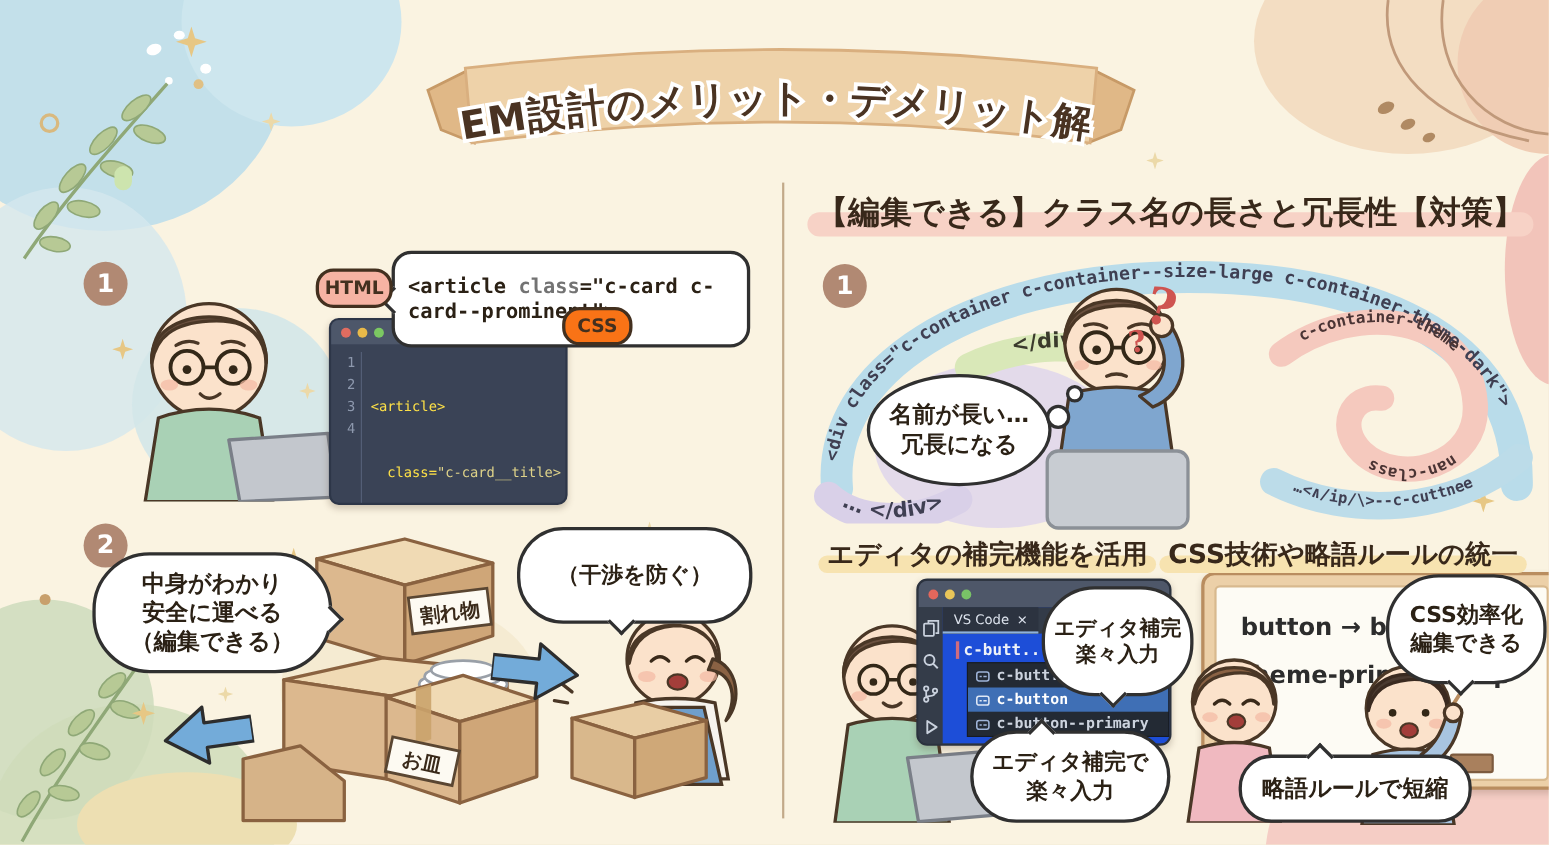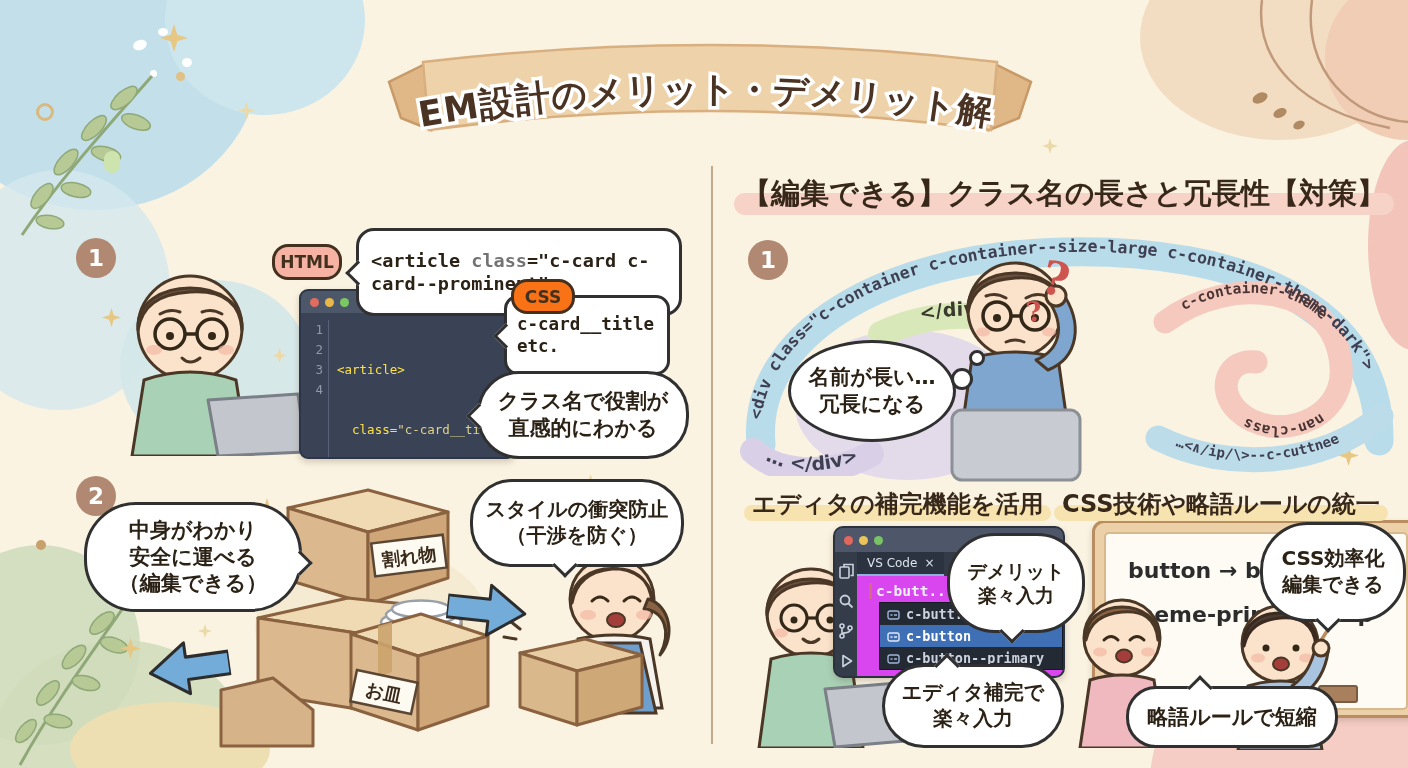--- a/index.html
+++ b/index.html
@@ -34,21 +34,21 @@
   .dot{width:9px;height:9px;border-radius:50%;}
   .ed-body{display:flex;font-family:"DejaVu Sans Mono",monospace;font-size:12.5px;color:#ccd5e3;padding:7px 0 4px 0;}
   .gutter{width:22px;text-align:right;color:#8d98ad;border-right:1.5px solid #57627a;padding-right:5px;margin-right:8px;line-height:1.6;}
   .codecol{line-height:1.6;white-space:pre;}
   .t-yellow{color:#ded289}.t-light{color:#fde047}
   
   .vscode{position:absolute;background:#39414f;border:2.5px solid #2b323e;border-radius:10px;overflow:hidden;
           z-index:3;box-shadow:0 3px 6px rgba(90,70,50,.25);display:flex;flex-direction:column;}
   .vs-main{display:flex;flex:1;}
   .activity{width:34px;background:#343c49;display:flex;flex-direction:column;align-items:center;gap:12px;padding-top:10px;}
-  .vs-right{flex:1;display:flex;flex-direction:column;background:#d946ef;}
+  .vs-right{flex:1;display:flex;flex-direction:column;background:#1d4ed8;}
   .tabrow{height:24px;background:#333b48;display:flex;align-items:flex-end;}
   .tab{display:flex;gap:7px;align-items:center;background:#2c3340;color:#dde3ed;font-size:12px;
        padding:4px 10px;border-bottom:2px solid #8fb2dc;}
   .typed{display:flex;align-items:center;gap:4px;padding:7px 0 3px 12px;
          font-family:"DejaVu Sans Mono",monospace;font-weight:bold;font-size:14.5px;color:#eef2f8;}
   .cursor{width:3px;height:16px;background:#d06c7e;display:inline-block;}
   .dropdown{margin-left:22px;width:182px;background:#232a34;border:1.5px solid #161b23;font-family:"DejaVu Sans Mono",monospace;
             font-size:13.5px;color:#ccd3de;}
   .sugg{display:flex;align-items:center;gap:6px;padding:3px 7px;font-weight:bold;}
   .sugg.sel{background:#3f6fb5;color:#fff;}
@@ -186,29 +186,25 @@
       <circle cx="124" cy="88" r="4" fill="#332818"></circle>
     <path d="M72,66 Q82,60 92,64 M114,64 Q124,60 134,66" stroke="#4a3726" stroke-width="3" fill="none" stroke-linecap="round"></path>
     <path d="M94,110 Q102,118 112,110" stroke="#4a3726" stroke-width="3" fill="none" stroke-linecap="round"></path>
     <ellipse cx="66" cy="102" rx="8" ry="5" fill="#f4b9a2" opacity=".7"></ellipse>
     <ellipse cx="138" cy="102" rx="8" ry="5" fill="#f4b9a2" opacity=".7"></ellipse>
     <path d="M56,132 Q102,116 148,132 L160,208 L44,208 Z" fill="#a9d1b5" stroke="#4a3726" stroke-width="3"></path>
     <path d="M120,152 L210,146 L218,204 L130,208 Z" fill="#c3c7cd" stroke="#7a7f88" stroke-width="3" stroke-linejoin="round"></path>
     <text x="168" y="186" font-size="22" fill="#ffffff" text-anchor="middle"></text>
   </svg>
 
-  <div class="pill" style="left:272px;top:244px;width:64px;height:30px;background:#f6b3a3;font-size:17px;">HTML</div>
+  <div class="pill" style="left:287px;top:244px;width:64px;height:30px;background:#f6b3a3;font-size:17px;">HTML</div>
   <div class="bubble tl-left" style="left:356px;top:228px;width:296px;height:74px;border-radius:18px;align-items:flex-start;padding:4px 12px;">
     <span style="font-family:'DejaVu Sans Mono',monospace;font-size:18.5px;text-align:left;white-space:pre-wrap;line-height:1.25;"><span>&lt;article </span><span style="color:#737373;">class</span><span>="c-card c-card--prominent"&gt;</span></span>
   </div>
 
-  <div class="bubble tl-left" style="left:504px;top:295px;width:140px;height:66px;border-radius:14px;align-items:flex-start;padding:4px 10px;z-index:6;">
-    <span class="bl" style="font-family:'DejaVu Sans Mono',monospace;font-size:17.5px;">c-card__title</span>
-    <span class="bl" style="font-family:'DejaVu Sans Mono',monospace;font-size:17.5px;align-self:flex-start;">etc.</span>
-  </div>
   <div class="pill" style="left:511px;top:279px;width:58px;height:29px;background:#f97316;font-size:17px;">CSS</div>
 
   <div class="editor" style="left:299px;top:289px;width:213px;height:166px;">
     <div class="winbar">
       <span class="dot" style="background:#e06c60;"></span>
       <span class="dot" style="background:#e8b949;"></span>
       <span class="dot" style="background:#7bc862;"></span>
     </div>
     <div class="ed-body">
       <div class="gutter">
@@ -222,24 +218,20 @@
         <div><span class="t-light">  class=</span><span class="t-yellow">"c-card__title&gt;</span></div>
         
         
         
         
         
       </div>
     </div>
   </div>
 
-  <div class="bubble tl-left" style="left:477px;top:371px;width:206px;height:82px;border-radius:42px;font-size:21px;">
-    <span class="bl">クラス名で役割が</span>
-    <span class="bl">直感的にわかる</span>
-  </div>
 
   <div class="num" style="left:76px;top:476px;">2</div>
   <div class="bubble tl-right" style="left:84px;top:502px;width:212px;height:104px;border-radius:52px;font-size:21px;">
     <span class="bl">中身がわかり</span>
     <span class="bl">安全に運べる</span>
     <span class="bl">（編集できる）</span>
   </div>
 
   <svg class="abs" style="left:213px;top:478px;width:300px;height:270px;z-index:2;" viewBox="0 0 300 270">
     <g stroke="#8a6240" stroke-width="3" stroke-linejoin="round">
@@ -280,21 +272,20 @@
   </svg>
 
   <svg class="abs" style="left:148px;top:640px;width:82px;height:56px;transform:rotate(-8deg);z-index:3;" viewBox="0 0 80 54">
     <polygon points="80,16 38,16 38,2 2,27 38,52 38,38 80,38" fill="#73abd9" stroke="#2d2d2d" stroke-width="3" stroke-linejoin="round"></polygon>
   </svg>
   <svg class="abs" style="left:447px;top:583px;width:80px;height:54px;transform:rotate(6deg);z-index:3;" viewBox="0 0 80 54">
     <polygon points="0,16 42,16 42,2 78,27 42,52 42,38 0,38" fill="#73abd9" stroke="#2d2d2d" stroke-width="3" stroke-linejoin="round"></polygon>
   </svg>
 
   <div class="bubble tl-down" style="left:470px;top:479px;width:208px;height:82px;border-radius:42px;font-size:20px;">
-    <span class="bl">スタイルの衝突防止</span>
     <span class="bl">（干渉を防ぐ）</span>
   </div>
 
   <svg class="abs" style="left:490px;top:543px;width:218px;height:202px;z-index:2;" viewBox="0 0 218 202">
     <circle cx="122" cy="56" r="42" fill="#fbe2cb" stroke="#4a3726" stroke-width="3"></circle>
     <path d="M82,60 C80,14 164,14 162,60 C160,34 142,24 122,26 C100,28 86,38 82,60 Z" fill="#8a6244" stroke="#4a3726" stroke-width="3" stroke-linejoin="round"></path>
     <path d="M158,56 C180,62 186,94 170,112 C182,88 174,68 154,66 Z" fill="#8a6244" stroke="#4a3726" stroke-width="3" stroke-linejoin="round"></path>
     <path d="M102,58 Q110,50 118,58 M134,58 Q142,50 150,58" stroke="#3a2a1a" stroke-width="3" fill="none" stroke-linecap="round"></path>
     <ellipse cx="126" cy="77" rx="9" ry="7" fill="#a33e3a" stroke="#4a3726" stroke-width="2"></ellipse>
     <ellipse cx="98" cy="72" rx="8" ry="5" fill="#f4b9a2" opacity=".7"></ellipse>
@@ -450,21 +441,21 @@
                 </g>
               </svg>
             <span>c-button--primary</span>
           </div>
         </div>
       </div>
     </div>
   </div>
 
   <div class="bubble tl-down" style="left:947px;top:533px;width:132px;height:94px;border-radius:48px;font-size:19px;z-index:8;">
-    <span class="bl">デメリット</span>
+    <span class="bl">エディタ補完</span>
     <span class="bl">楽々入力</span>
   </div>
   <div class="bubble tl-up" style="left:882px;top:664px;width:176px;height:78px;border-radius:42px;font-size:20px;">
     <span class="bl">エディタ補完で</span>
     <span class="bl">楽々入力</span>
   </div>
 
   <svg class="abs" style="left:733px;top:551px;width:172px;height:197px;z-index:2;" viewBox="0 0 172 197">
     <circle cx="78" cy="62" r="44" fill="#fbe2cb" stroke="#4a3726" stroke-width="3"></circle>
     <path d="M34,64 C30,16 126,16 122,64 C120,40 104,30 78,32 C52,34 38,44 34,64 Z" fill="#6b5140" stroke="#4a3726" stroke-width="3" stroke-linejoin="round"></path>

